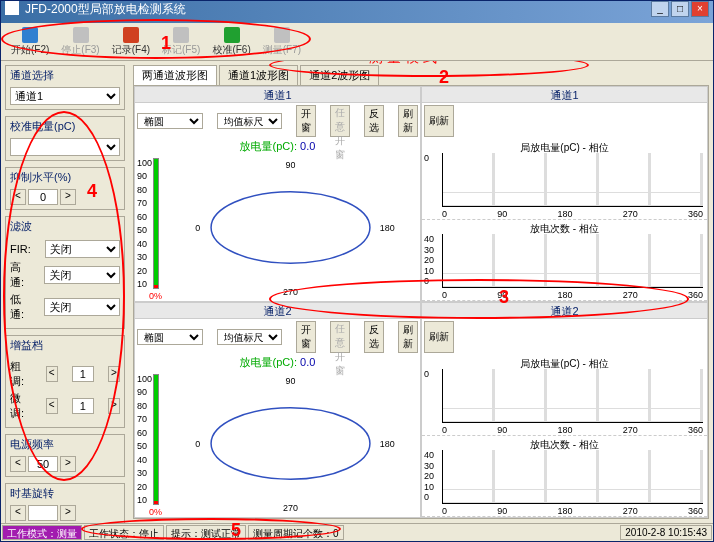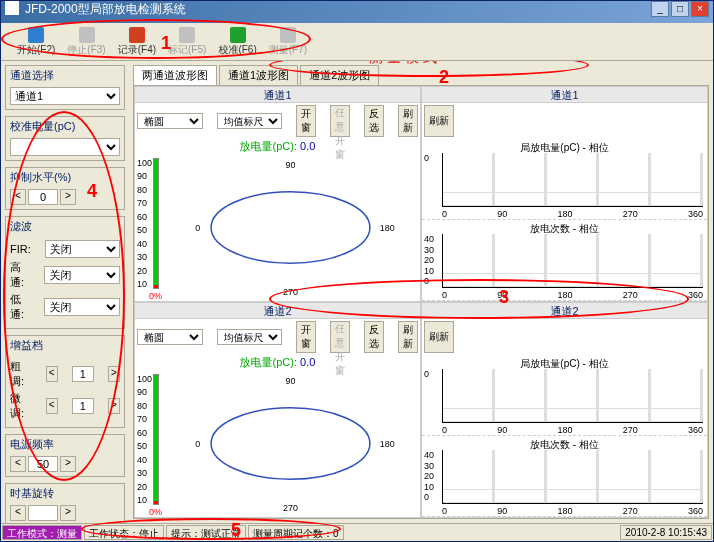--- a/index.html
+++ b/index.html
@@ -6,21 +6,21 @@
 body { font-family: "SimSun", Arial, sans-serif; font-size: 11px; background: #fff; }
 .window { width: 714px; height: 542px; border: 1px solid #0a246a; display: flex; flex-direction: column; }
 .titlebar { background: linear-gradient(to right, #3a6ea5, #7ba4d8); color: #fff; height: 22px; display: flex; padding: 0 4px; }
 .titlebar .icon { width: 14px; height: 14px; background: #fff; margin-right: 6px; }
 .titlebar .title { flex: 1; font-size: 12px; }
 .titlebar .winbtns { display: flex; gap: 2px; }
 .titlebar .winbtn { width: 18px; height: 16px; background: #c0d4ee; border: 1px solid #5a7aa0; font-size: 10px; text-align: center; line-height: 14px; color: #000; }
 .titlebar .winbtn.close { background: #e04030; color: #fff; }
 .menubar { background: #ece9d8; height: 20px; display: flex; align-items: center; padding: 0 6px; gap: 12px; border-bottom: 1px solid #aca899; }
 .menubar span { color: #000; }
-.toolbar { background: #ece9d8; height: 38px; display: flex; align-items: center; padding: 2px 12px; gap: 4px; border-bottom: 1px solid #aca899; position: relative; }
+.toolbar { background: #ece9d8; height: 38px; display: flex; align-items: center; padding: 2px 6px; gap: 4px; border-bottom: 1px solid #aca899; position: relative; }
 .tbtn { display: flex; flex-direction: column; align-items: center; padding: 2px 4px; font-size: 10px; color: #333; }
 .tbtn .ticon { width: 16px; height: 16px; border-radius: 2px; }
 .tbtn.disabled { color: #999; }
 .body { flex: 1; display: flex; background: #ece9d8; overflow: hidden; }
 .sidebar { width: 128px; padding: 4px; display: flex; flex-direction: column; gap: 6px; overflow: hidden; }
 .panel { border: 1px solid #aca899; background: #ece9d8; }
 .panel-title { color: #0a246a; font-size: 11px; padding: 2px 4px; }
 .panel-body { padding: 2px 4px 4px; }
 select, input[type=text] { width: 100%; font-size: 11px; border: 1px solid #aca899; background: #fff; height: 18px; }
 .row { display: flex; align-items: center; gap: 14px; margin: 2px 0; font-size: 11px; }

